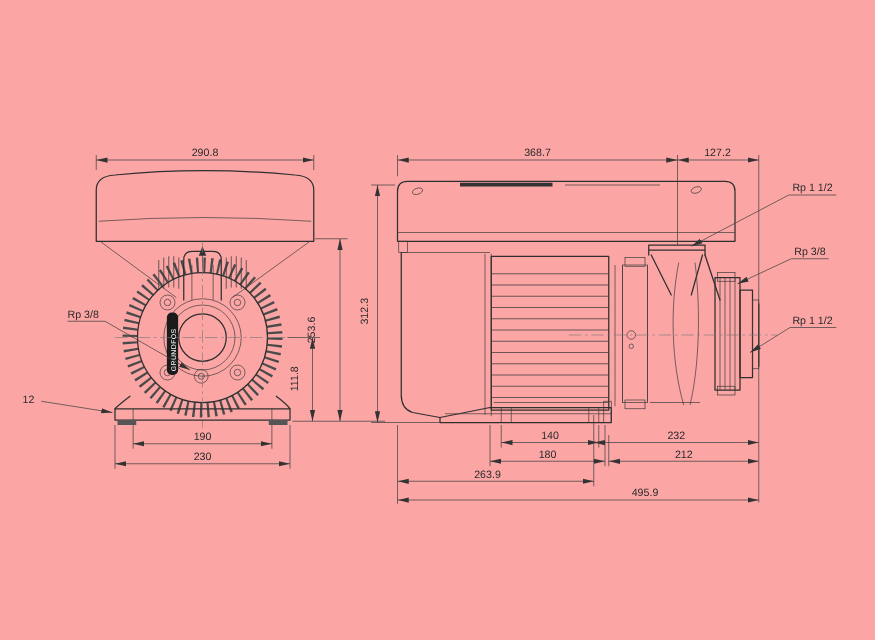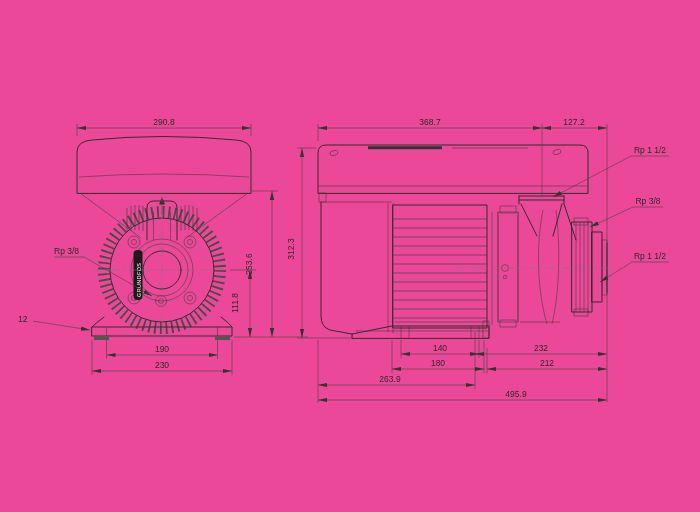--- a/index.html
+++ b/index.html
@@ -1,16 +1,16 @@
 <!DOCTYPE html>
 <html><head>
 <meta charset="utf-8">
 <style>
   html,body{margin:0;padding:0;background:#ffffff;}
-  .stage{position:relative;width:700px;height:512px;background:#ec4899;overflow:hidden;}
+  .stage{position:relative;width:700px;height:512px;background:#fca5a5;overflow:hidden;}
   svg{display:block;}
   text{font-family:"Liberation Sans","DejaVu Sans",sans-serif;font-size:8.5px;fill:#2b2b2b;}
   .logo-text{font-size:5.5px;fill:#ffffff;letter-spacing:.35px;}
   .o{stroke:#2f2f2f;stroke-width:1;fill:none;stroke-linejoin:round;stroke-linecap:round;}
   .t{stroke:#3a3a3a;stroke-width:.55;fill:none;}
   .d{stroke:#444;stroke-width:.6;fill:none;}
   .cl{stroke:#777;stroke-width:.5;fill:none;stroke-dasharray:10 3 2 3;}
   .fin{stroke:#3a3a3a;stroke-width:.6;fill:none;}
 </style>
 </head>

